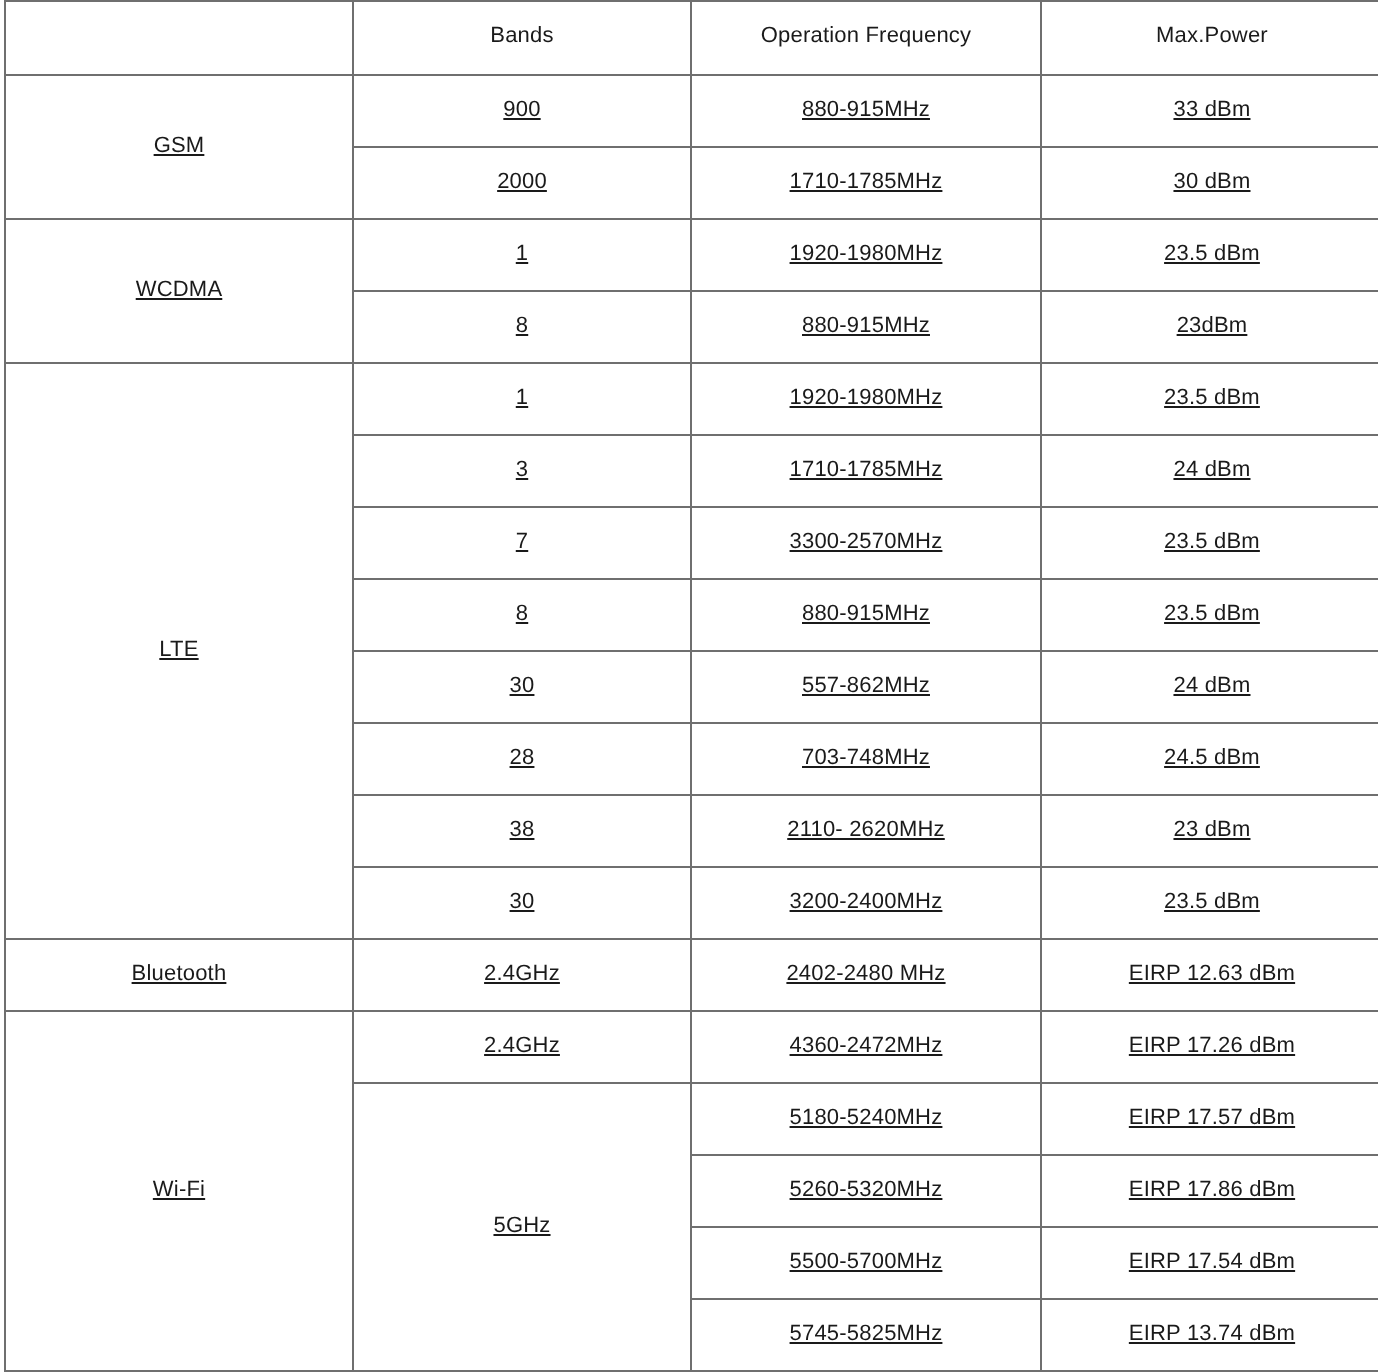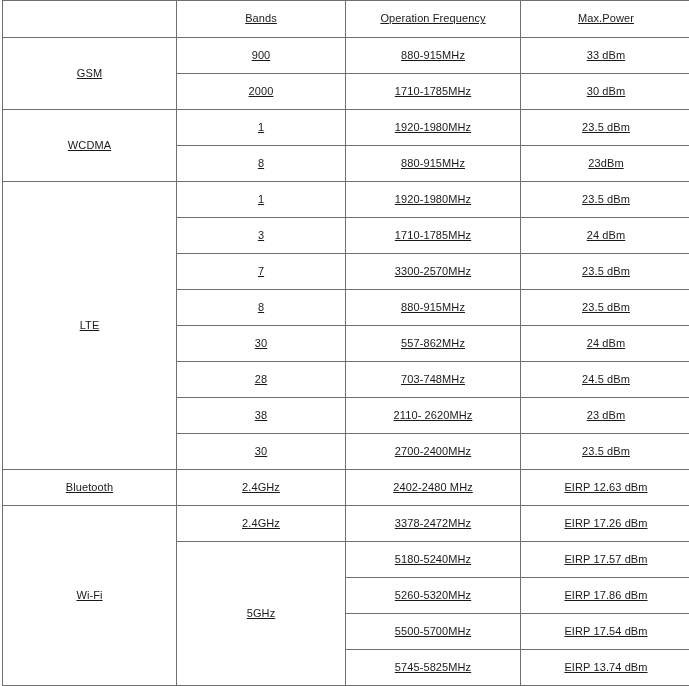--- a/index.html
+++ b/index.html
@@ -29,21 +29,21 @@
     padding: 2px 3px;
     background: #ffffff;
     font-weight: 400;
     letter-spacing: 0.1px;
   }
   .c-tech   { width: 174px; }
   .c-band   { width: 169px; }
   .c-freq   { width: 175px; }
   .c-power  { width: 171px; }
 
-  .r-head td { height: 32px; text-decoration: underline; }
+  .r-head td { height: 32px; }
   .r-std  td { height: 31px; text-decoration: underline; }
   .r-gnss td { height: 31px; }
 
   .tech-label { }
   .left-label {
     text-align: left;
     padding-left: 10px;
   }
 </style>
 </head>
@@ -120,35 +120,35 @@
       <td>703-748MHz</td>
       <td>24.5 dBm</td>
     </tr>
     <tr class="r-std">
       <td>38</td>
       <td>2110- 2620MHz</td>
       <td>23 dBm</td>
     </tr>
     <tr class="r-std">
       <td>30</td>
-      <td>2700-2400MHz</td>
+      <td>3200-2400MHz</td>
       <td>23.5 dBm</td>
     </tr>
 
     <tr class="r-std">
       <td class="tech-label">Bluetooth</td>
       <td>2.4GHz</td>
       <td>2402-2480 MHz</td>
       <td>EIRP 12.63 dBm</td>
     </tr>
 
     <tr class="r-std">
       <td class="tech-label" rowspan="5">Wi-Fi</td>
       <td>2.4GHz</td>
-      <td>3378-2472MHz</td>
+      <td>4360-2472MHz</td>
       <td>EIRP 17.26 dBm</td>
     </tr>
     <tr class="r-std">
       <td rowspan="4">5GHz</td>
       <td>5180-5240MHz</td>
       <td>EIRP 17.57 dBm</td>
     </tr>
     <tr class="r-std">
       <td>5260-5320MHz</td>
       <td>EIRP 17.86 dBm</td>

